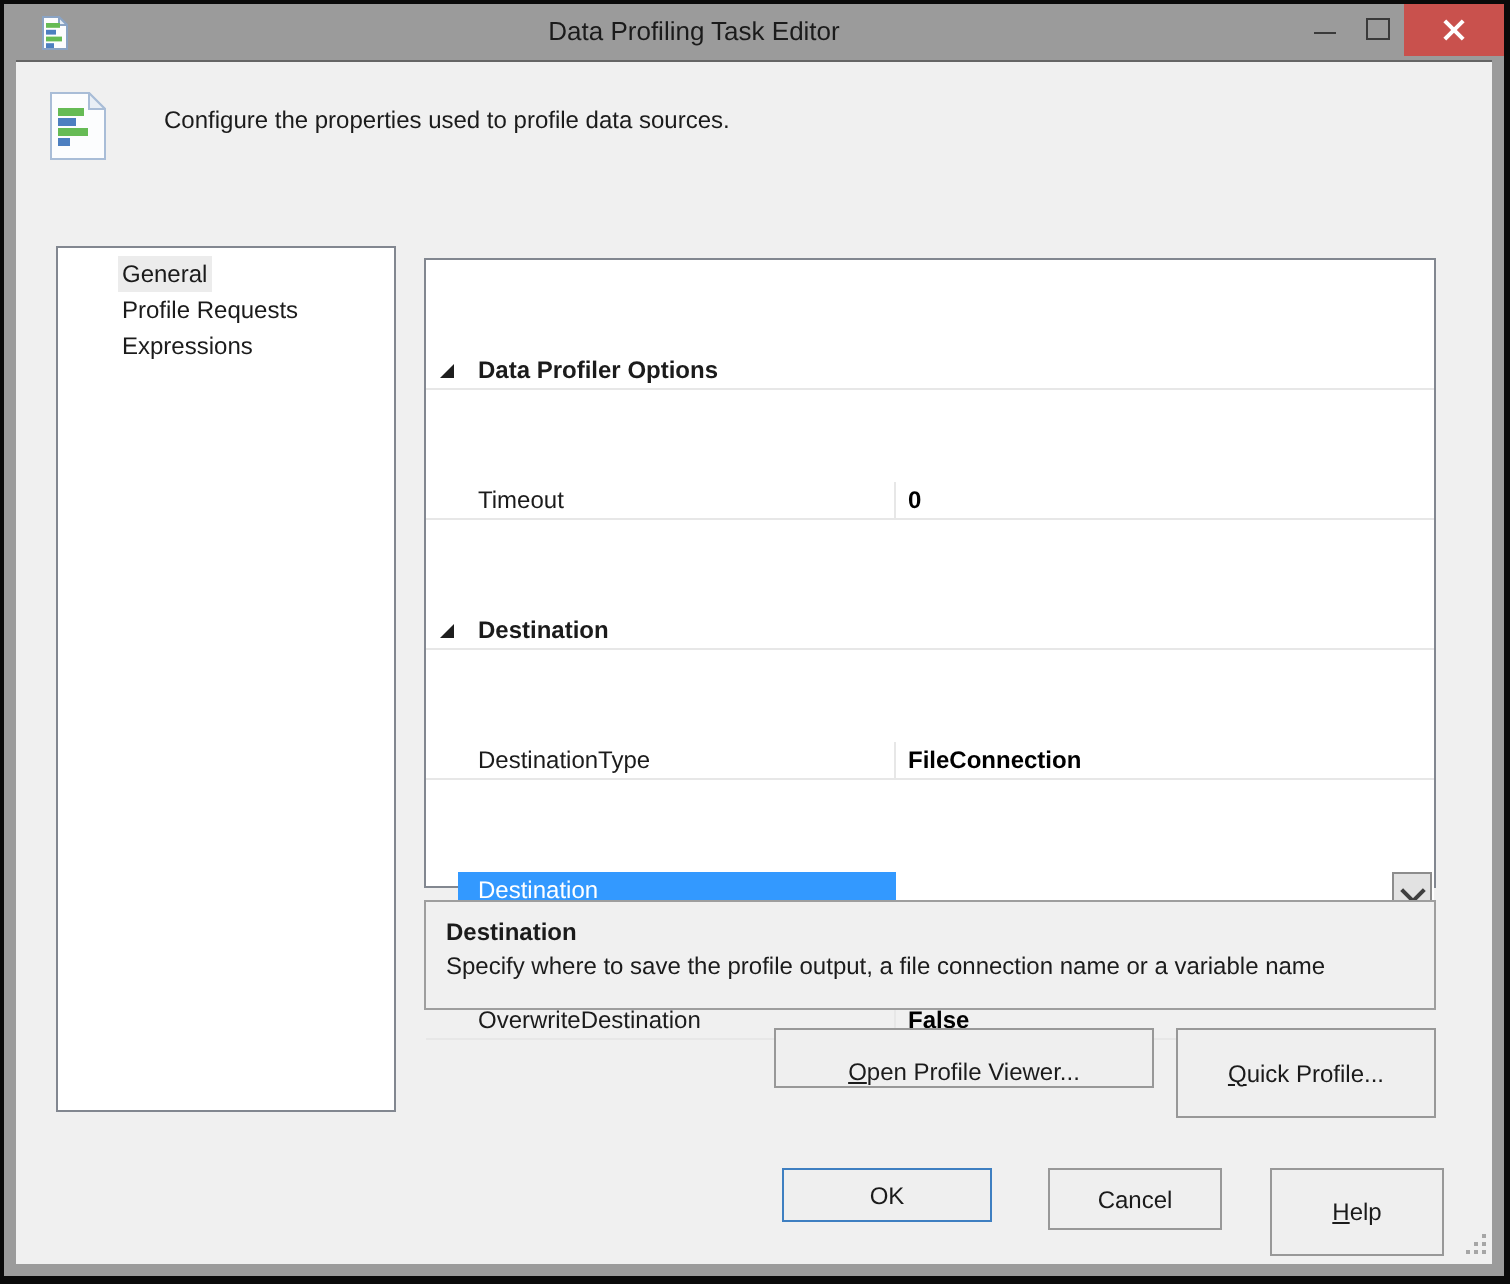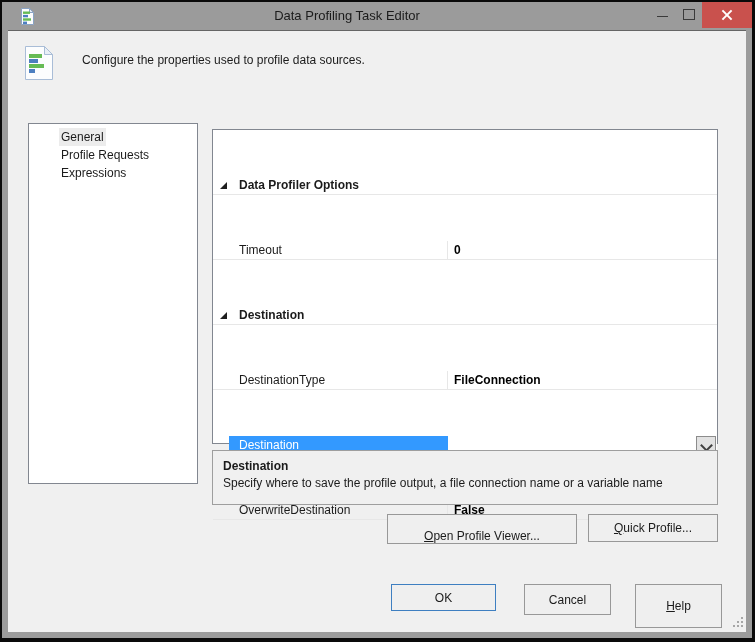--- a/index.html
+++ b/index.html
@@ -43,21 +43,21 @@
   
   .client {
     position:absolute; left:6px; right:6px; top:28px; bottom:6px;
     background:#f0f0f0; border-top:1px solid #656565;
     font-size:12px; color:#1b1b1b;
   }
   .hdr-icon { position:absolute; left:17px; top:15px; width:28px; height:34px; }
   .hdr-text { position:absolute; left:74px; top:22px; }
   
   .nav {
-    position:absolute; left:20px; top:92px; width:170px; height:361px;
+    position:absolute; left:20px; top:92px; width:170px; height:433px;
     background:#fff; border:1px solid #828790; box-sizing:border-box;
     padding-top:4px;
   }
   .nav-item { height:18px; line-height:18px; padding-left:30px; cursor:default; }
   .nav-item .lbl { display:inline-block; padding:0 2px; }
   .nav-item.sel .lbl { background:#ececec; }
   
   .grid {
     position:absolute; left:204px; top:98px; width:506px; height:315px;
     background:#fff; border:1px solid #828790; box-sizing:border-box;
@@ -101,21 +101,21 @@
   }
   .helpbox .h-title { font-weight:bold; }
   
   .win-btn {
     position:absolute; background:#efefef; border:1px solid #989898;
     box-sizing:border-box; display:flex; align-items:center; justify-content:center;
     font-size:12px; color:#1b1b1b; cursor:default;
   }
   .mnemonic { text-decoration:underline; }
   .btn-openviewer { left:379px; top:483px; width:190px; height:30px;align-items:flex-end; }
-  .btn-quick     { left:580px; top:483px; width:130px; height:28px; }
+  .btn-quick     { left:580px; top:483px; width:130px; height:45px; }
   .btn-ok     { left:383px; top:553px; width:105px; height:27px; border-color:var(--focus_blue,#3e7fc1); }
   .btn-cancel { left:516px; top:553px; width:87px; height:31px; }
   .btn-help   { left:627px; top:553px; width:87px; height:44px; }
   
   .grip { position:absolute; right:3px; bottom:3px; width:12px; height:12px; }
   .grip i {
     position:absolute; width:2px; height:2px; background:#a6a6a6;
   }
   .grip i:nth-child(1){ right:0; top:0; }
   .grip i:nth-child(2){ right:4px; top:4px; }

